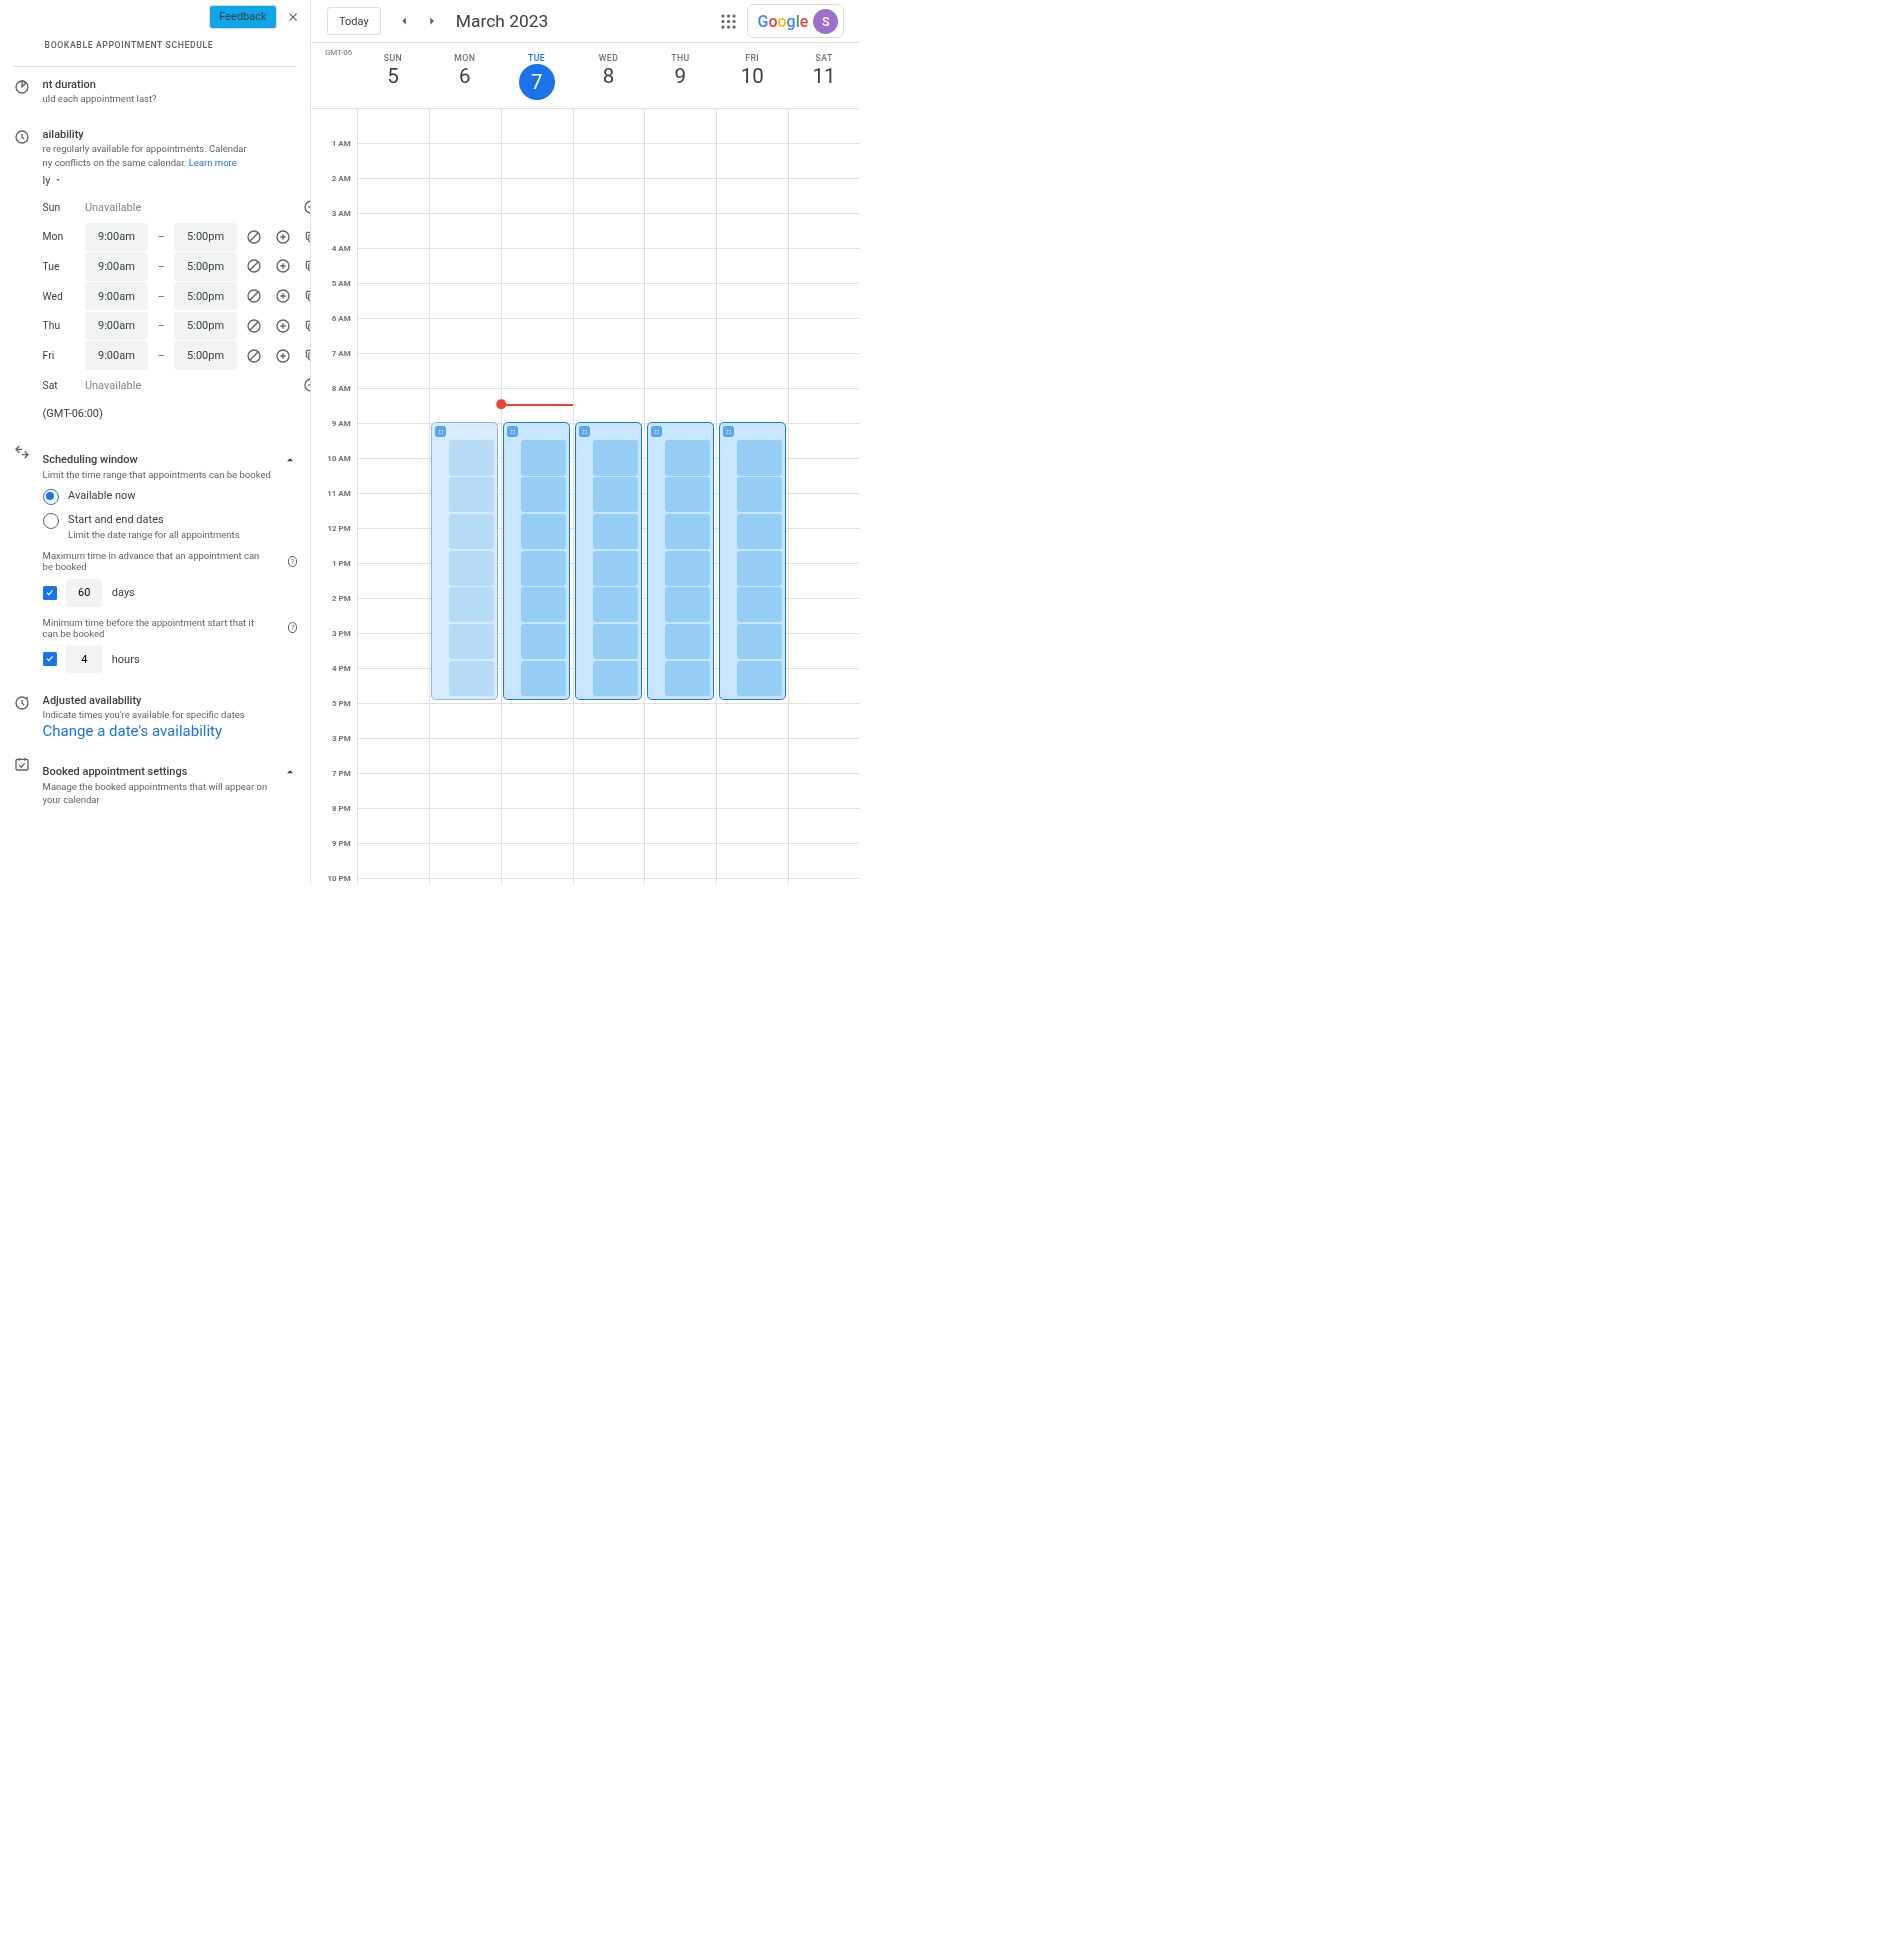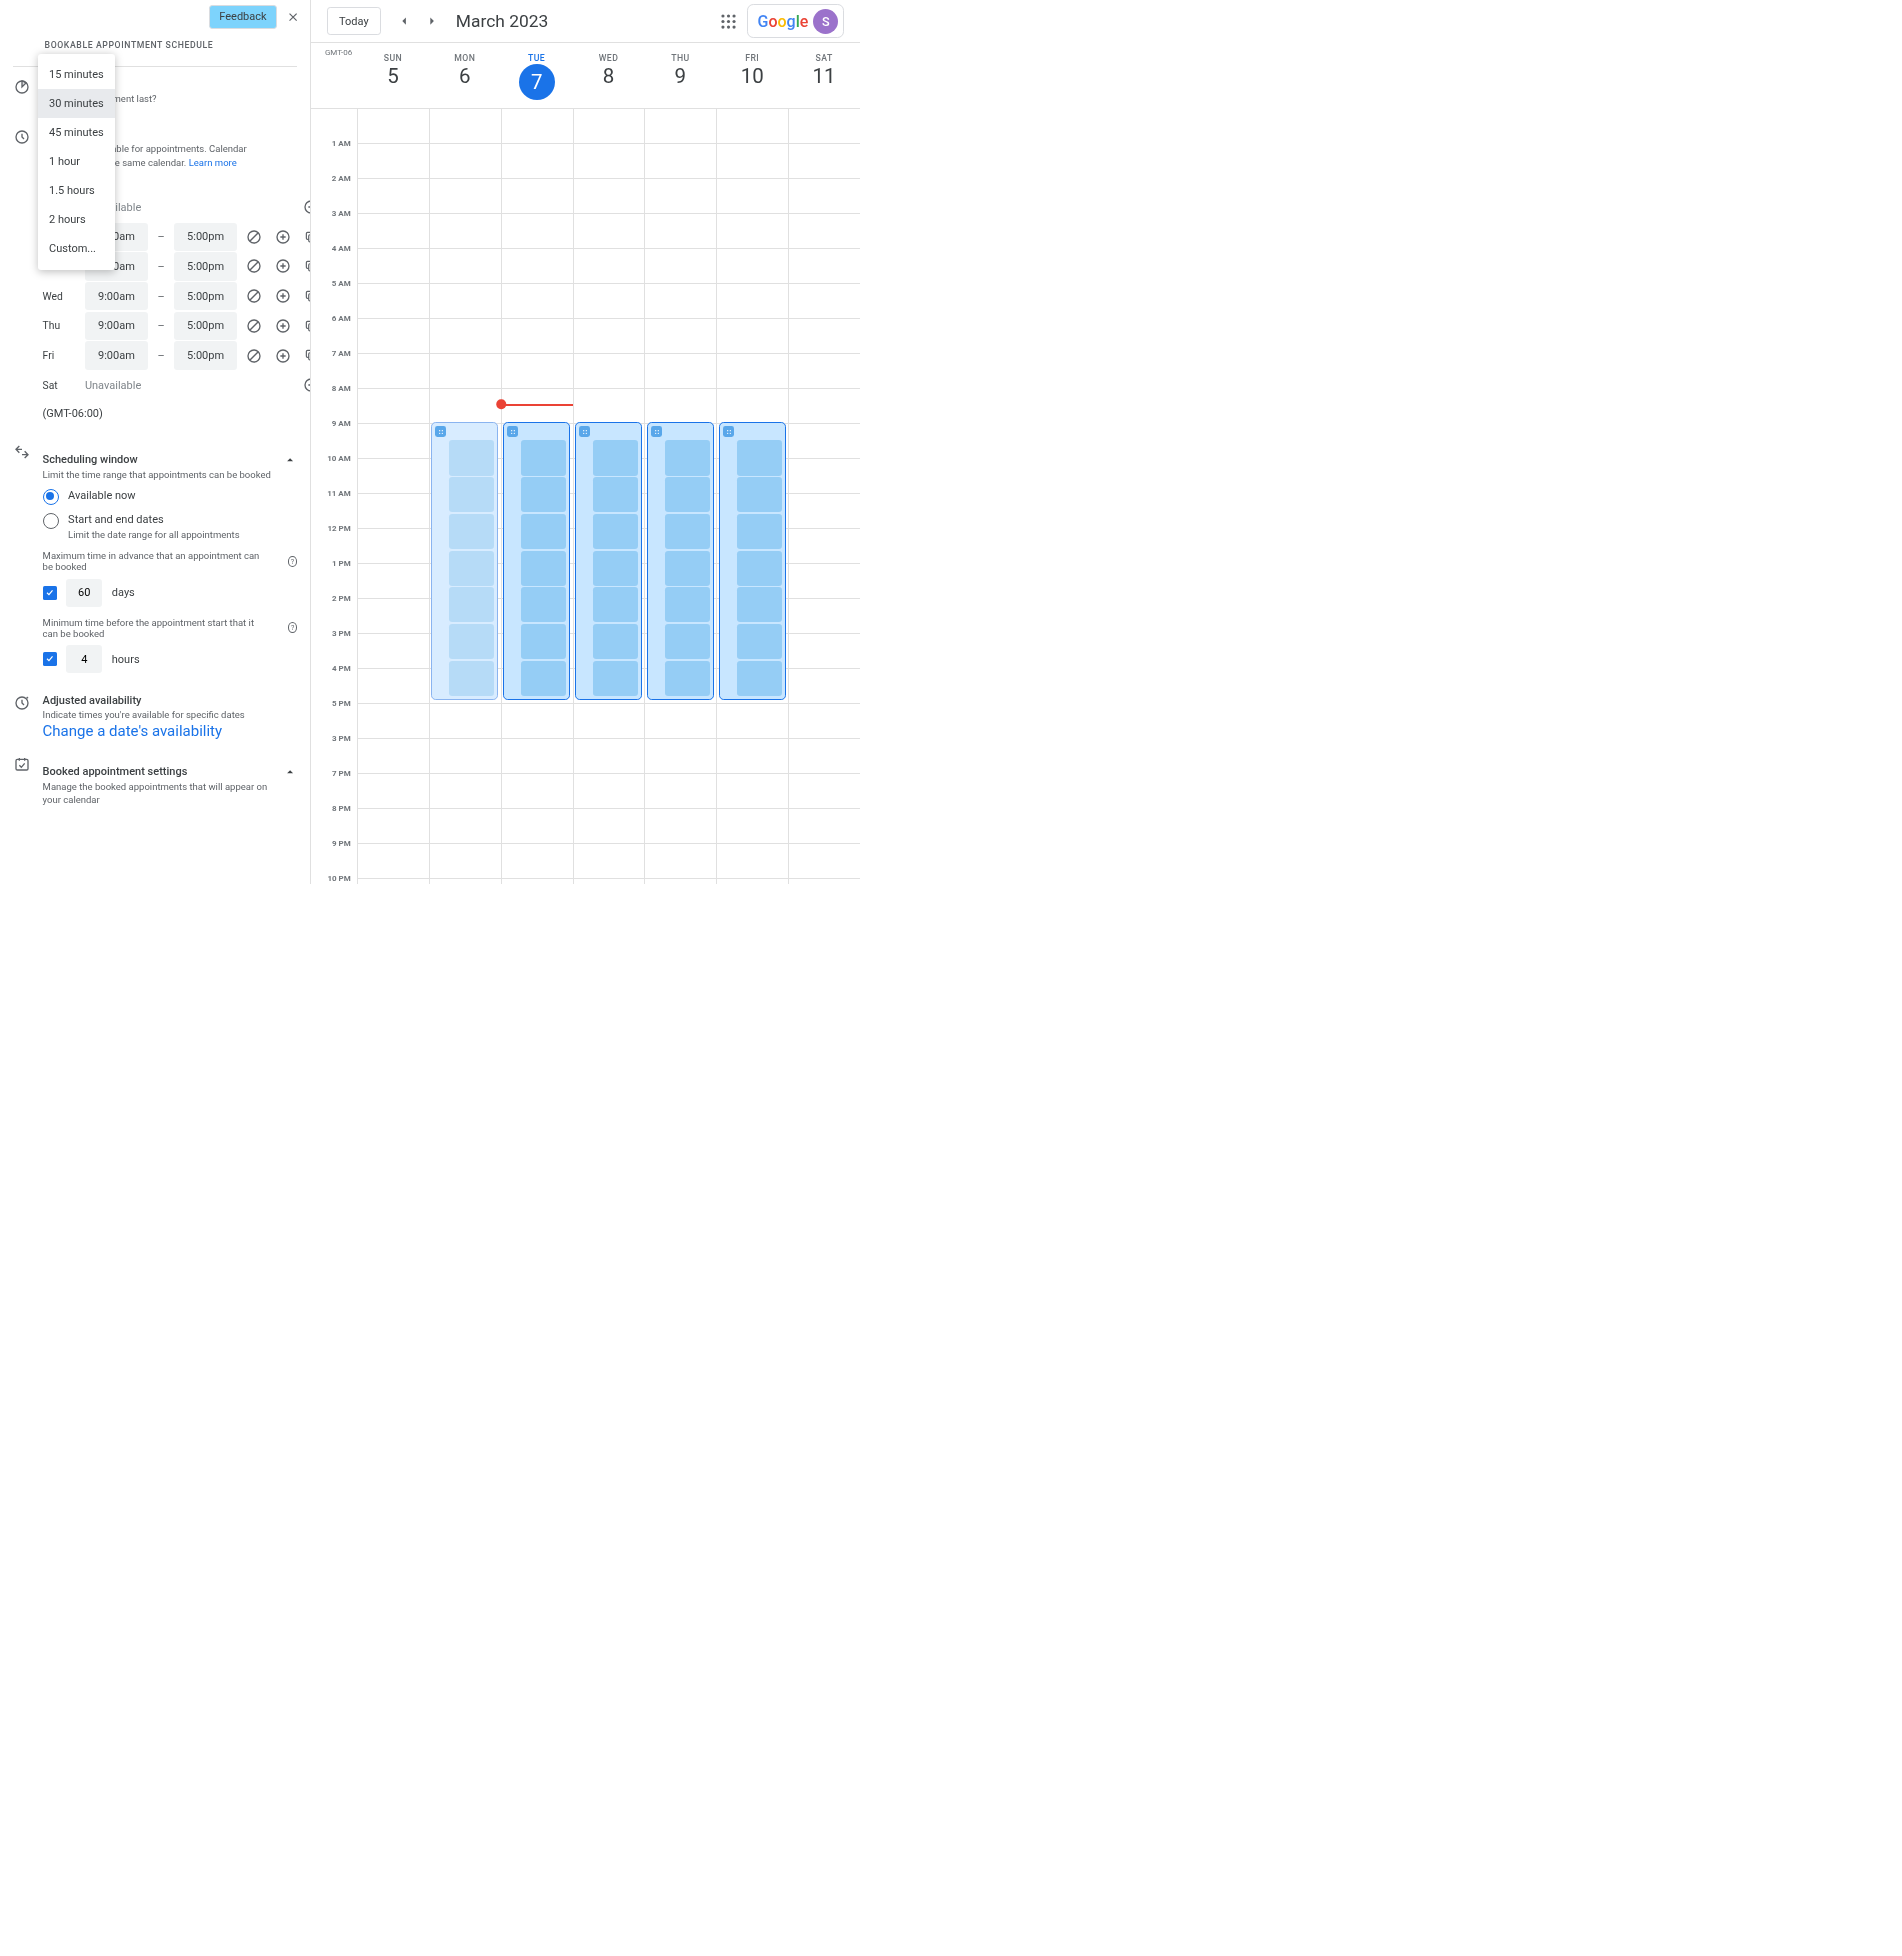--- a/index.html
+++ b/index.html
@@ -1,20 +1,20 @@
 <!DOCTYPE html>
 <html style="font-size:12.6px"><head>
 <meta charset="utf-8">
 <style>
 * { box-sizing: border-box; margin: 0; padding: 0; font-family: 'Google Sans', Roboto, Arial, sans-serif; }
 body { background: #fff; color: #3c4043; font-size: 11px; width:860px; height:884px; overflow:hidden; }
 .app { display: flex; height: 100vh; }
 .sidebar { width: 311px; border-right: 0.8px solid #e0e0e0; position: relative; display:flex; flex-direction:column; }
 .sidebar-header { height: 32px; display:flex; justify-content:flex-end; align-items:flex-start; padding: 4.7px 4.7px 0 0; gap:3.2px;}
-.feedback-btn { border:0.8px solid #dadce0; background:#7dd3fc; border-radius:3.2px; padding:4.7px 9.5px; font-size:11px; color:#3c4043; cursor:pointer;}
+.feedback-btn { border:0.8px solid #dadce0; background:#0ea5e9; border-radius:3.2px; padding:4.7px 9.5px; font-size:11px; color:#3c4043; cursor:pointer;}
 .close-btn { width:25px; height:25px; display:flex; align-items:center; justify-content:center; cursor:pointer; color:#5f6368;}
 .sidebar-scroll { overflow-y:auto; flex:1; padding: 0 12.6px 55px 12.6px; }
 .sidebar-title { font-size:8.7px; font-weight:500; letter-spacing:0.6px; color:#5f6368; padding: 8px 0 9.5px 32px; }
 .section { display:flex; gap:11px; padding: 11px 0;}
 .section-icon { width:19px; color:#5f6368; flex-shrink:0; display:flex; justify-content:center; padding-top:1.6px;}
 .section-body { flex:1; }
 .section-heading { font-size:11px; font-weight:500; color:#3c4043; }
 .section-sub { font-size:9.5px; color:#5f6368; margin-top:1.6px; line-height:1.4;}
 .link { color:#1a73e8; cursor:pointer;}
 .avail-row { display:flex; align-items:center; gap:6.3px; margin:4.7px 0; height:25px;}
@@ -372,29 +372,20 @@
             </div>
           </div>
         </div>
       </div>
 
     </div>
     <div class="next-btn-row">
       <button class="next-btn">Next</button>
     </div>
 
-    <div class="dropdown" id="duration-dropdown">
-        <div class="dropdown-item">15 minutes</div>
-        <div class="dropdown-item selected">30 minutes</div>
-        <div class="dropdown-item">45 minutes</div>
-        <div class="dropdown-item">1 hour</div>
-        <div class="dropdown-item">1.5 hours</div>
-        <div class="dropdown-item">2 hours</div>
-        <div class="dropdown-item">Custom...</div>
-      </div>
   </div>
 
   <div class="calendar">
     <div class="cal-header">
       <div class="cal-header-left">
         <button class="today-btn">Today</button>
         <div class="nav-arrows">
           <div class="nav-arrow">
             <svg width="14.2" height="14.2" viewBox="0 0 24 24" fill="currentColor">
                 <path d="M15 6l-6 6 6 6z"></path>

